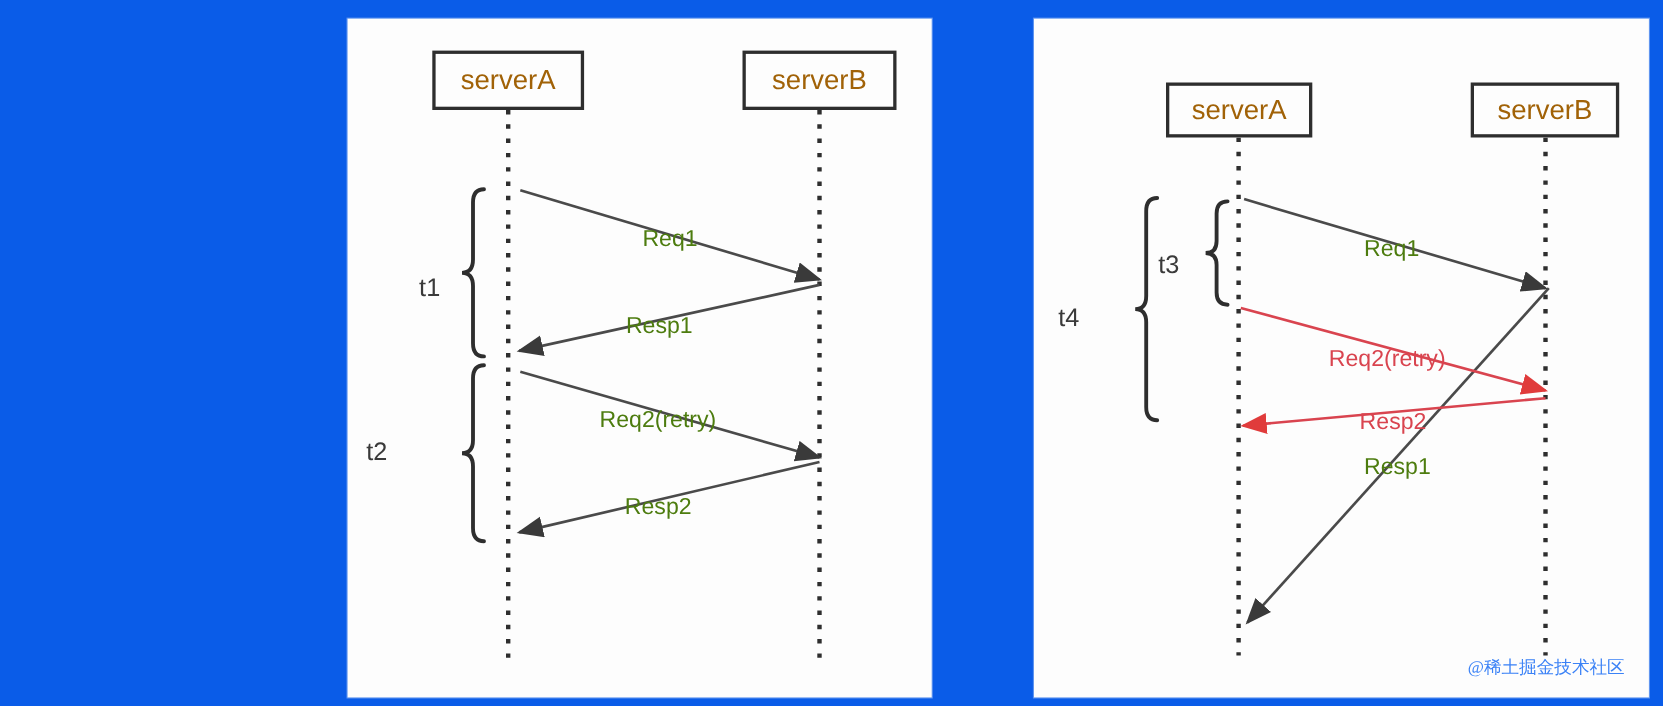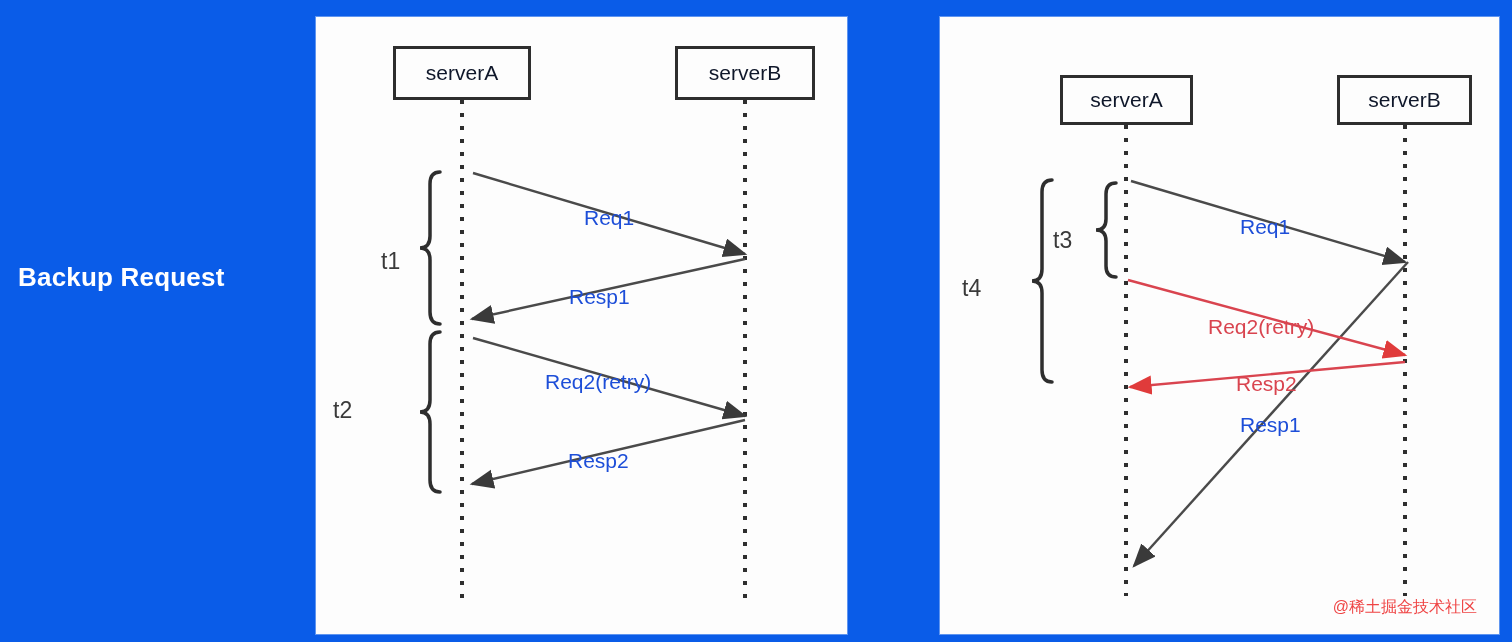--- a/index.html
+++ b/index.html
@@ -38,56 +38,55 @@
   .node-box {
     position: absolute;
     border: 3px solid #2e2e2e;
     background: #fdfdfd;
     display: flex;
     align-items: center;
     justify-content: center;
     box-sizing: border-box;
   }
   .node-label {
-    font-size: 21px;
-    color: #0f172a;
+    font-size: 25px;
+    color: #a16207;
     font-family: "Liberation Sans", sans-serif;
     white-space: nowrap;
     text-align: center;
   }
   .msg-label {
     position: absolute;
     font-size: 21px;
-    color: #1d4ed8;
+    color: #4d7c0f;
     white-space: nowrap;
     font-family: "Liberation Sans", sans-serif;
   }
   .msg-label.red { color: #d9444f; }
   .brace-label {
     position: absolute;
     font-size: 23px;
     color: #3a3a3a;
     white-space: nowrap;
   }
   .watermark {
     position: absolute;
     right: 22px;
     bottom: 16px;
     font-size: 16px;
-    color: #ef4444;
+    color: #3b82f6;
     white-space: nowrap;
-    font-family: Liberation Sans, sans-serif;
+    font-family: Liberation Serif, serif;
   }
 </style>
 </head>
 <body>
 
 <div id="root">
 
-  <div class="title">Backup Request</div>
 
   <div class="panel" id="panel-left">
     <svg class="svg-layer" width="531" height="617" viewBox="0 0 531 617">
       <defs>
         <marker id="ahDark" markerWidth="11" markerHeight="11" refX="9" refY="4" orient="auto">
           <path d="M0,0 L10,4 L0,8 z" fill="#3a3a3a"></path>
         </marker>
       </defs>
 
       <line x1="146" y1="83" x2="146" y2="590" stroke="#2e2e2e" stroke-width="4" stroke-dasharray="4 9" stroke-linecap="butt"></line>

